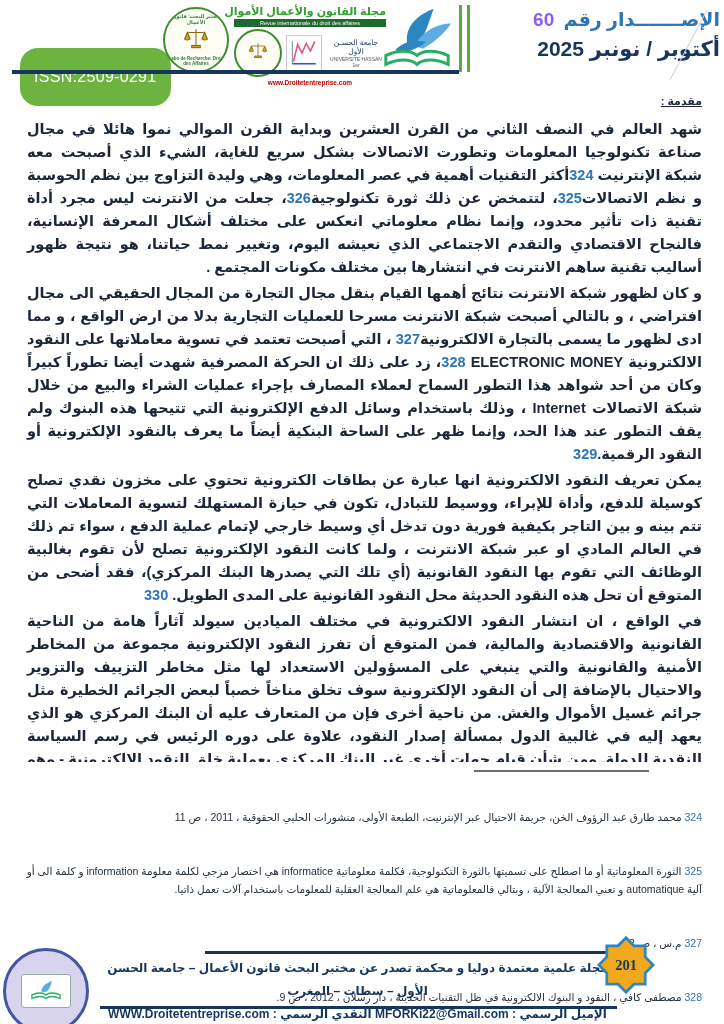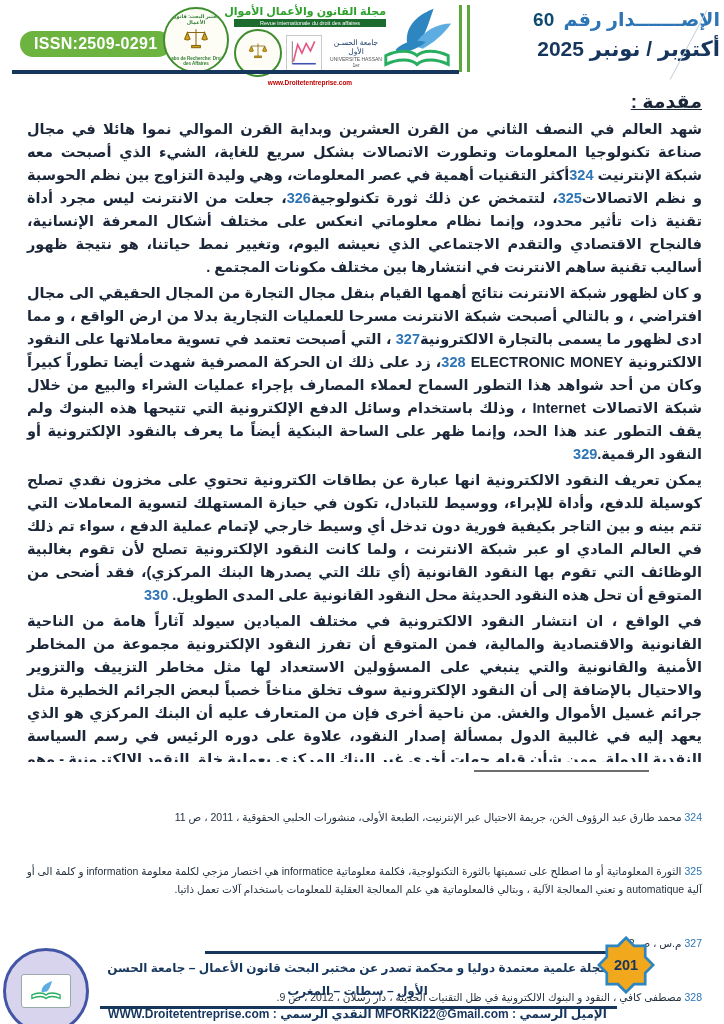--- a/index.html
+++ b/index.html
@@ -1,21 +1,21 @@
 <!DOCTYPE html>
 <html lang="ar"><head>
 <meta charset="utf-8">
 <style>
   html,body{margin:0;padding:0;background:#e8e8e8;}
   .page{position:relative;width:724px;height:1024px;background:#ffffff;overflow:hidden;
         font-family:"Liberation Sans","DejaVu Sans",sans-serif;margin:0 auto;}
 
   
-  .issn-pill{position:absolute;left:20px;top:31px;background:#6CB33F;color:#fff;
-             font-weight:bold;font-size:16px;padding:4px 14px;border-radius:18px;letter-spacing:.3px;}
+  .issn-pill{position:absolute;left:20px;top:48px;background:#6CB33F;color:#fff;
+             font-weight:normal;font-size:16px;padding:20px 14px;border-radius:18px;letter-spacing:.3px;}
   .lab-circle{position:absolute;width:62px;height:62px;border-radius:50%;background:#fdfdf6;
               border:2px solid #3E8E2E;display:flex;flex-direction:column;align-items:center;
               justify-content:center;text-align:center;overflow:hidden;}
   .lab-circle.big{left:163px;top:7px;}
   .lab-circle.small{position:static;width:44px;height:44px;flex:0 0 44px;}
   .ring-text{font-size:5px;color:#2E7D32;font-weight:bold;line-height:1.15;direction:rtl;}
   .ring-text.fr{direction:ltr;font-size:4.5px;}
   .banner{position:absolute;left:234px;top:5px;width:152px;}
   .banner-title{color:#2FA12D;font-weight:bold;font-size:11px;text-align:center;direction:rtl;white-space:nowrap;}
   .banner-bar{background:#1E6B2F;color:#fff;font-size:5.5px;text-align:center;padding:1px 2px;margin-top:1px;}
@@ -24,46 +24,46 @@
   .univ{text-align:center;line-height:1.2;}
   .univ .ar{font-size:7.5px;color:#1a3a6b;direction:rtl;}
   .univ .fr{font-size:5px;color:#555;}
   .banner-url{color:#C00000;font-size:6.5px;font-weight:bold;text-align:center;margin-top:2px;}
   .bird{position:absolute;left:378px;top:6px;width:78px;height:66px;}
   .green-sep{position:absolute;left:459px;top:5px;height:67px;width:5px;
              border-left:3px solid #5BA83C;border-right:3px solid #5BA83C;}
   .header-rule{position:absolute;left:12px;top:70px;width:447px;height:4px;background:#17365D;}
   .issue-block{position:absolute;left:470px;top:8px;width:250px;text-align:right;}
   .issue-line{color:#2E75B6;font-weight:bold;font-size:19px;direction:rtl;white-space:nowrap;}
-  .issue-num{color:#0c4a6e;padding-right:4px;}
+  .issue-num{color:#8b5cf6;padding-right:4px;}
   .issue-date{color:#17365D;font-weight:bold;font-size:21px;direction:rtl;margin-top:6px;white-space:nowrap;}
   .diag{position:absolute;left:688px;top:6px;width:1px;height:78px;background:#C8D2E0;transform:rotate(28deg);}
 
   
   .body-text{position:absolute;left:22px;right:22px;top:90px;height:672px;overflow:hidden;
              direction:rtl;text-align:justify;color:#1B2638;font-size:14.5px;font-weight:600;line-height:23px;}
-  .intro-heading{font-weight:bold;text-decoration:underline;font-size:19px;margin:0 0 5px 0;}
+  .intro-heading{font-weight:bold;text-decoration:underline;font-size:11px;margin:0 0 5px 0;}
   .para{margin:0 0 3px 5px;}
   .fn-ref{color:#2E75B6;font-weight:bold;cursor:pointer;}
   .latin{font-weight:600;}
 
   
   .footnotes{position:absolute;left:22px;right:22px;top:770px;direction:rtl;color:#25313f;
              font-size:10.5px;line-height:18px;}
   .fn-sep{width:175px;height:2px;background:#6e6e6e;margin:0 53px 7px 0;}
   .footnote{text-align:right;margin-top:36px;}
   .fn-num{color:#2E75B6;cursor:pointer;}
 
   
   .footer-rule-top{position:absolute;left:205px;top:951px;width:408px;height:3px;background:#17365D;}
   .footer-rule-bot{position:absolute;left:100px;top:1006px;width:517px;height:3px;background:#17365D;}
   .footer-text{position:absolute;left:105px;top:957px;width:505px;text-align:center;direction:rtl;
                color:#17365D;font-weight:bold;font-size:12px;line-height:23px;}
   .footer-link{color:#17365D;text-decoration:none;cursor:pointer;}
-  .badge{position:absolute;left:597px;top:936px;width:58px;height:58px;}
+  .badge{position:absolute;left:597px;top:936px;width:58px;height:58px;font-family:Liberation Serif, serif;}
   .stamp{position:absolute;left:3px;top:948px;width:80px;height:80px;border-radius:50%;
          border:3px solid #4356A5;background:#D9D4EE;display:flex;align-items:center;justify-content:center;}
   .stamp-inner{width:48px;height:32px;background:#fff;border-radius:3px;border:1px solid #9aa;
                display:flex;align-items:center;justify-content:center;}
 </style>
 </head>
 <body>
 
 <div class="page">
 

